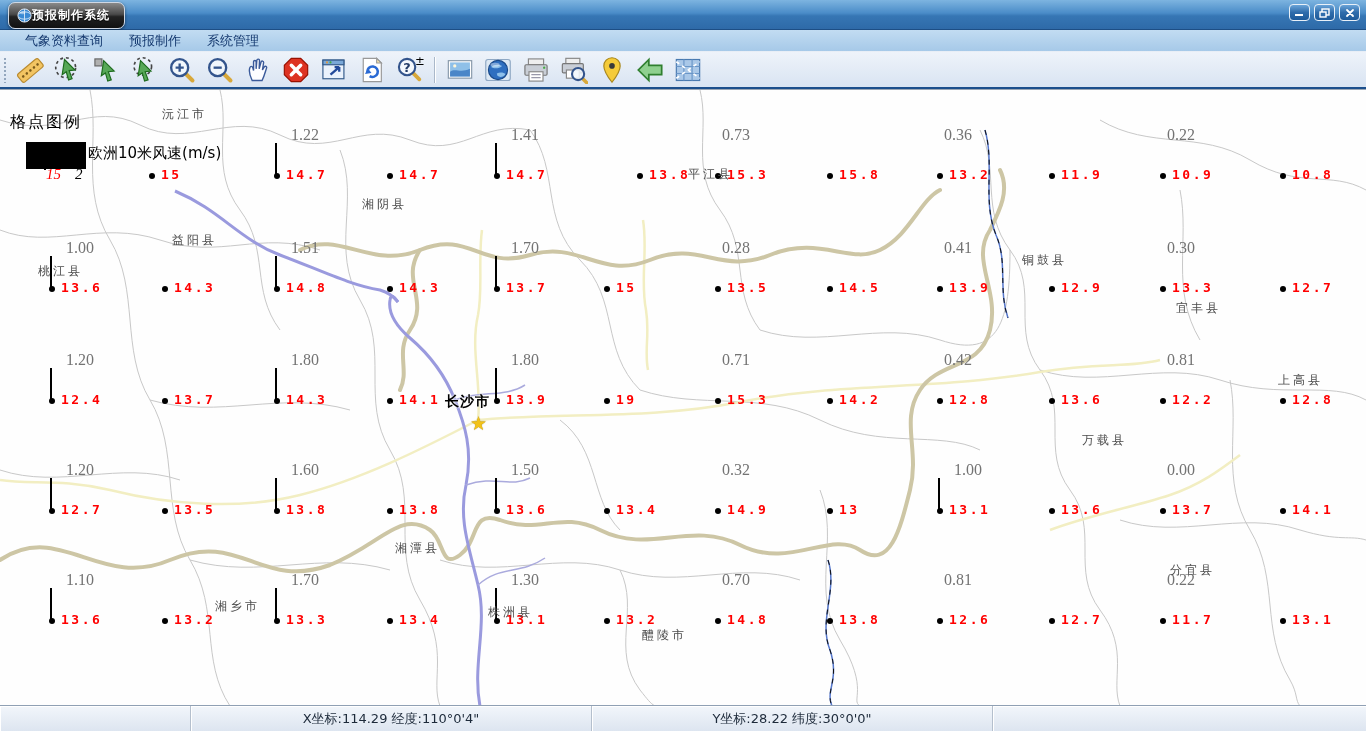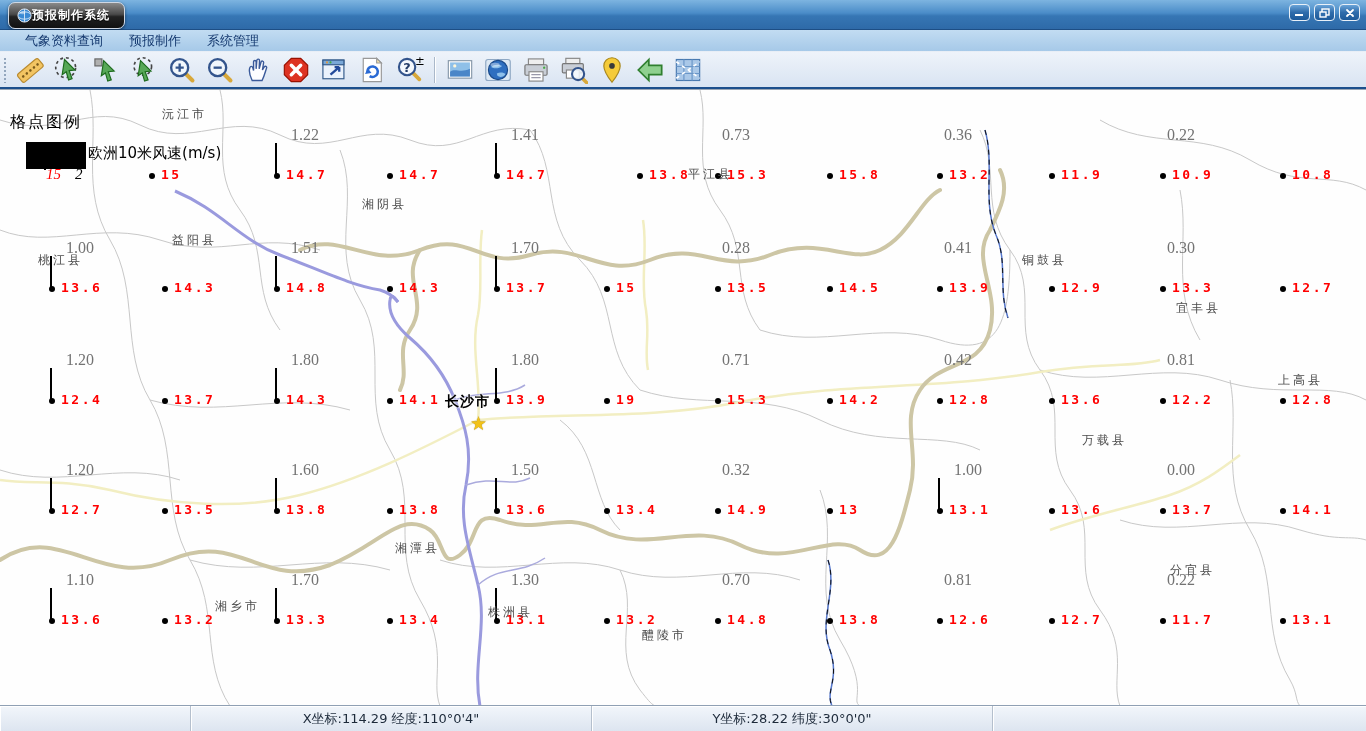--- a/index.html
+++ b/index.html
@@ -586,21 +586,21 @@
       <div class="pt" style="left: 1283px; top: 531px;">
         <span class="dot"></span>
         <span class="t">13.1</span>
       </div>
     </div>
   <div class="layer lbls">
       <div class="maplabel" style="left: 162px; top: 16px;">沅江市</div>
       <div class="maplabel" style="left: 362px; top: 93px; margin-top: 13px;">湘阴县</div>
       <div class="maplabel" style="left: 688px; top: 76px;">平江县</div>
       <div class="maplabel" style="left: 172px; top: 142px;">益阳县</div>
-      <div class="maplabel" style="left: 38px; top: 162px; text-align: right;">桃江县</div>
+      <div class="maplabel" style="left: 38px; top: 173px; text-align: right;">桃江县</div>
       <div class="maplabel" style="left: 1022px; top: 162px;">铜鼓县</div>
       <div class="maplabel" style="left: 1176px; top: 210px;">宜丰县</div>
       <div class="maplabel city" style="left: 445px; top: 303px;">长沙市</div>
       <div class="maplabel" style="left: 1278px; top: 282px;">上高县</div>
       <div class="maplabel" style="left: 1082px; top: 342px;">万载县</div>
       <div class="maplabel" style="left: 395px; top: 450px;">湘潭县</div>
       <div class="maplabel" style="left: 215px; top: 508px;">湘乡市</div>
       <div class="maplabel" style="left: 488px; top: 514px;">株洲县</div>
       <div class="maplabel" style="left: 642px; top: 537px; font-family: Liberation Mono, monospace;">醴陵市</div>
       <div class="maplabel" style="left: 1170px; top: 472px;">分宜县</div>

